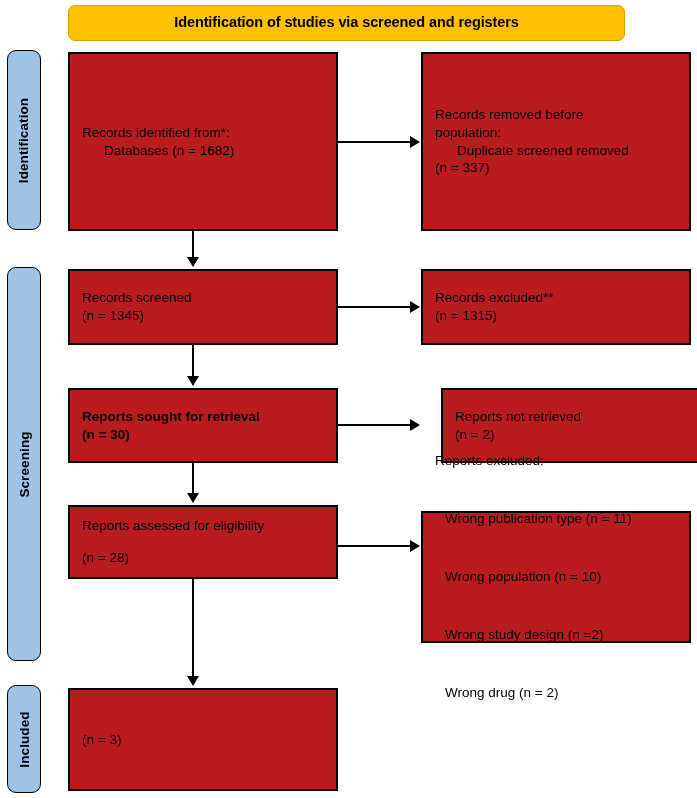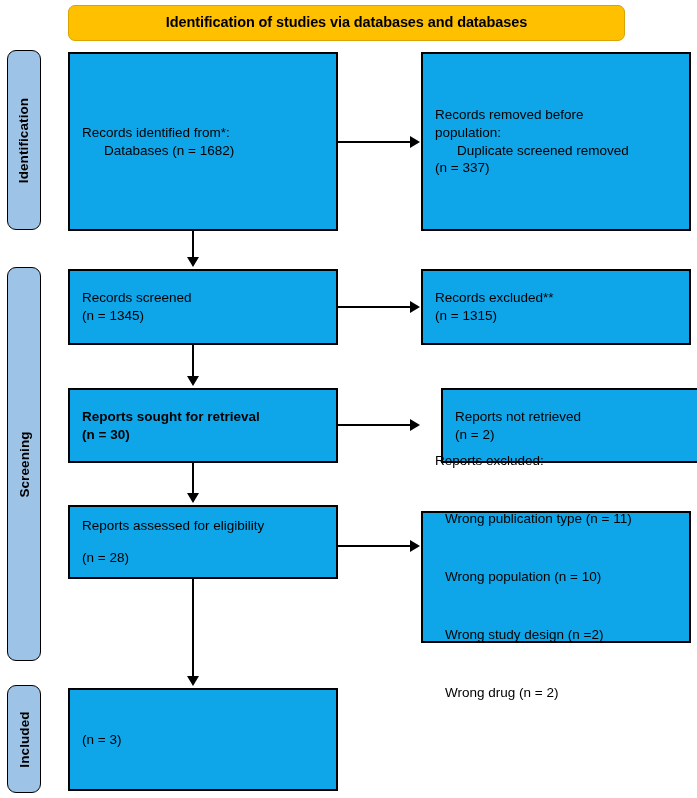--- a/index.html
+++ b/index.html
@@ -54,21 +54,21 @@
     white-space: nowrap;
     font-size: 13.5px;
     font-weight: bold;
     color: #000000;
     letter-spacing: 0.1px;
   }
 
   
   .flow-box {
     position: absolute;
-    background: #0ea5e9;
+    background: #b91c1c;
     border: 2px solid #000000;
     box-sizing: border-box;
     display: flex;
     flex-direction: column;
     justify-content: center;
     padding: 16px 12px;
   }
   .flow-box .box-line {
     font-size: 13.5px;
     color: #000000;
@@ -108,21 +108,21 @@
     border-bottom: 6px solid transparent;
     border-left: 10px solid #000000;
   }
 </style>
 </head>
 <body>
 
 <div id="prisma-root">
 
   <div class="phase-banner" style="left:68px; top:5px; width:557px; height:36px;">
-    <span class="banner-text">Identification of studies via databases and databases</span>
+    <span class="banner-text">Identification of studies via screened and registers</span>
   </div>
 
   <div class="stage-label" style="left:7px; top:50px; width:34px; height:180px;">
     <span class="stage-text">Identification</span>
   </div>
 
   <div class="stage-label" style="left:7px; top:267px; width:34px; height:394px;">
     <span class="stage-text">Screening</span>
   </div>
 

